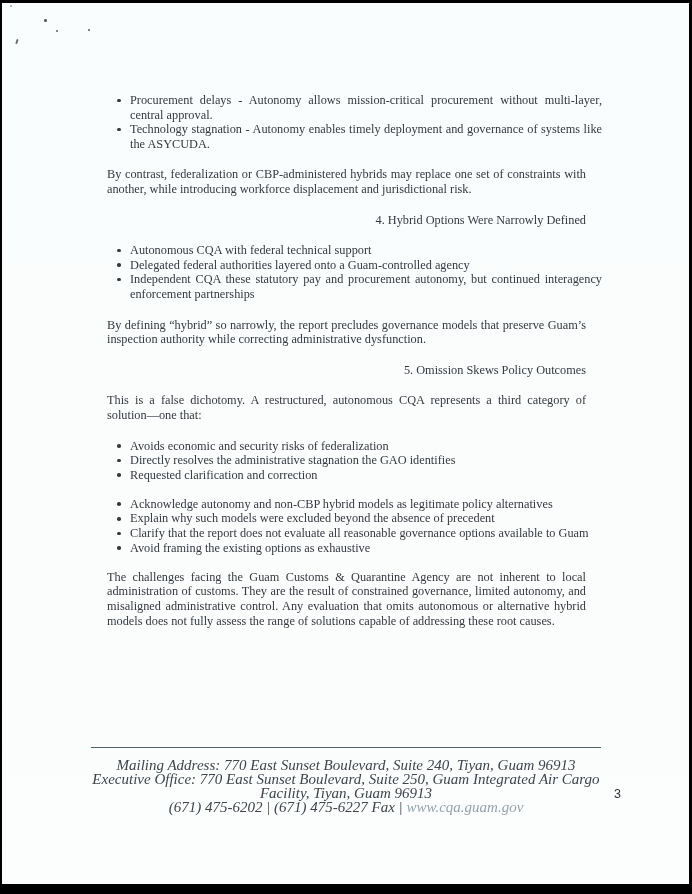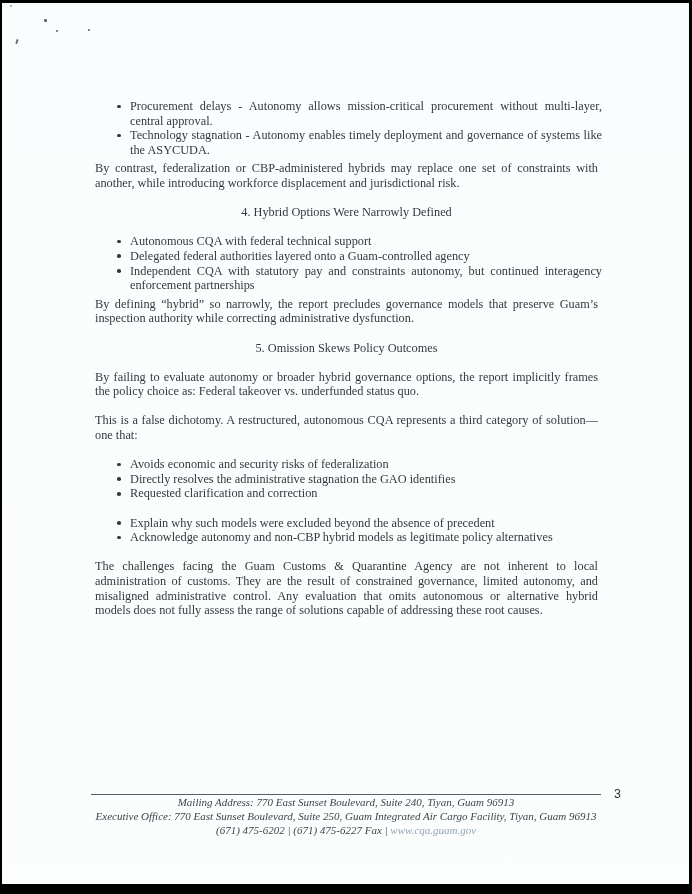--- a/index.html
+++ b/index.html
@@ -22,46 +22,46 @@
   .speck.s4 { left: 14px; top: 36px; width: 1.8px; height: 4.5px; border-radius: 2px; transform: rotate(18deg); background: #6a6e76; }
   .speck.s5 { left: 8px; top: 2px; width: 2px; height: 2px; background: #9aa0a8; }
 
   .doc {
     position: absolute;
     left: 89px; top: 78px; width: 511px;
     font-size: 12.3px; line-height: 14.6px;
     color: #343840;
     text-align: justify;
   }
-  .doc p { margin: 4px; }
+  .doc p { margin: 16px; }
   .doc .gap { margin-top: 14.6px; }
-  .doc .heading { text-align: center; }
+  .doc .heading { text-align: right; }
   .doc ul {
     margin: 14.6px 0 0 0;
     padding: 0 0 0 39px;
     list-style: none;
   }
   .doc li { position: relative; text-align: justify; }
   .doc li::before {
     content: "";
     position: absolute;
     left: -13px; top: 5.5px;
     width: 3.6px; height: 3.6px;
     border-radius: 50%;
     background: #343840;
   }
 
   .footer {
     position: absolute;
-    left: 89px; top: 791px; width: 510px;
+    left: 89px; top: 744px; width: 510px;
     border-top: 1px solid #51616b;
-    padding-top: 0;
+    padding-top: 10px;
     font-style: italic;
     text-align: center;
-    font-size: 11px;
+    font-size: 15px;
     line-height: 14px;
     color: #3e444c;
   }
   .footer .url { color: #93a3af; margin-top: 30px; }
   .pagenum {
     position: absolute;
     left: 612px; top: 784px;
     font-family: "Liberation Sans", sans-serif;
     font-size: 12.5px;
     color: #2f343a;
@@ -73,52 +73,53 @@
 <div class="page">
 
   <div class="speck s1"></div>
   <div class="speck s2"></div>
   <div class="speck s3"></div>
   <div class="speck s4"></div>
   <div class="speck s5"></div>
 
   <div class="doc">
 
-    <ul style="margin-top:18px">
+    <ul style="margin-top:12px">
       <li>Procurement delays - Autonomy allows mission-critical procurement without multi-layer, central approval.</li>
       <li>Technology stagnation - Autonomy enables timely deployment and governance of systems like the ASYCUDA.</li>
     </ul>
     <p>By contrast, federalization or CBP-administered hybrids may replace one set of constraints with another, while introducing workforce displacement and jurisdictional risk.</p>
 
     <p class="gap heading">4. Hybrid Options Were Narrowly Defined</p>
 
 
     <ul>
       <li>Autonomous CQA with federal technical support</li>
       <li>Delegated federal authorities layered onto a Guam-controlled agency</li>
-      <li>Independent CQA with statutory pay and constraints autonomy, but continued interagency enforcement partnerships</li>
+      <li>Independent CQA these statutory pay and procurement autonomy, but continued interagency enforcement partnerships</li>
     </ul>
     <p>By defining “hybrid” so narrowly, the report precludes governance models that preserve Guam’s inspection authority while correcting administrative dysfunction.</p>
 
     <p class="gap heading">5. Omission Skews Policy Outcomes</p>
 
-    <p class="gap">By failing to evaluate autonomy or broader hybrid governance options, the report implicitly frames the policy choice as: Federal takeover vs. underfunded status quo.</p>
 
     <p class="gap">This is a false dichotomy. A restructured, autonomous CQA represents a third category of solution—one that:</p>
 
     <ul>
       <li>Avoids economic and security risks of federalization</li>
       <li>Directly resolves the administrative stagnation the GAO identifies</li>
       <li>Requested clarification and correction</li>
     </ul>
 
 
     <ul>
+      <li>Acknowledge autonomy and non-CBP hybrid models as legitimate policy alternatives</li>
       <li>Explain why such models were excluded beyond the absence of precedent</li>
-      <li>Acknowledge autonomy and non-CBP hybrid models as legitimate policy alternatives</li>
+      <li>Clarify that the report does not evaluate all reasonable governance options available to Guam</li>
+      <li>Avoid framing the existing options as exhaustive</li>
     </ul>
 
     <p class="gap">The challenges facing the Guam Customs &amp; Quarantine Agency are not inherent to local administration of customs. They are the result of constrained governance, limited autonomy, and misaligned administrative control. Any evaluation that omits autonomous or alternative hybrid models does not fully assess the range of solutions capable of addressing these root causes.</p>
 
   </div>
 
   <div class="footer">
     <div>Mailing Address: 770 East Sunset Boulevard, Suite 240, Tiyan, Guam 96913</div>
     <div>Executive Office: 770 East Sunset Boulevard, Suite 250, Guam Integrated Air Cargo Facility, Tiyan, Guam 96913</div>
     <div>

